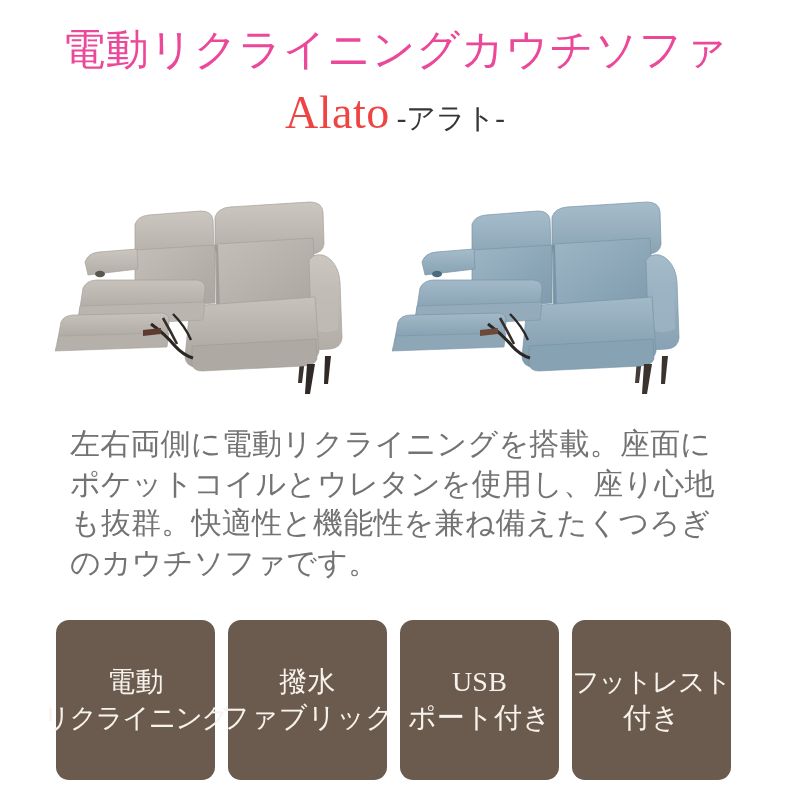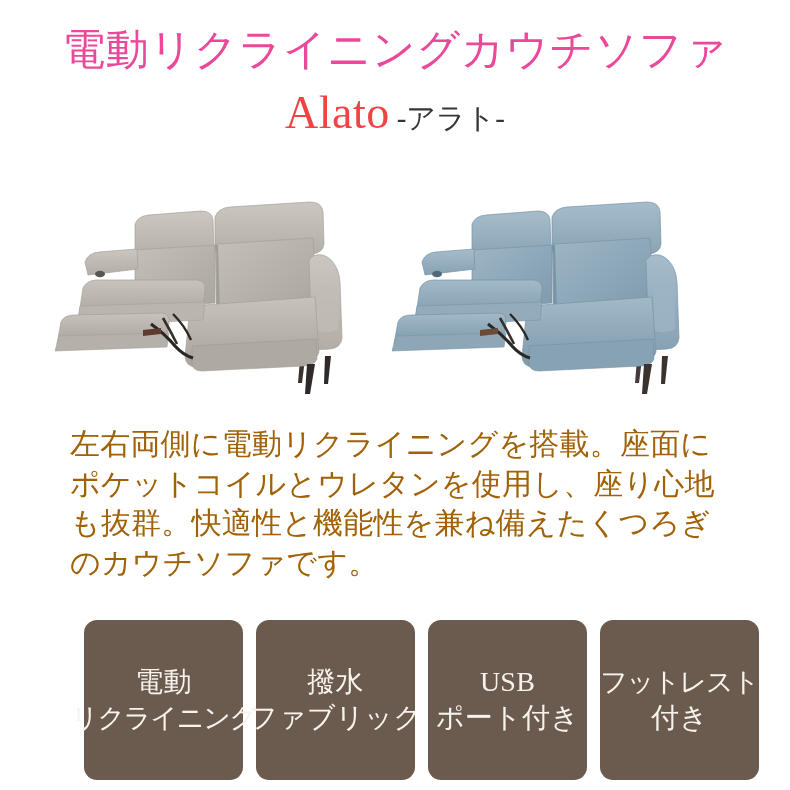--- a/index.html
+++ b/index.html
@@ -80,35 +80,34 @@
   .sofa-svg { display: block; width: 340px; height: 212px; }
 
   
   .description {
     position: absolute;
     left: 70px;
     top: 424px;
     width: 660px;
     font-size: 30px;
     line-height: 39.5px;
-    color: #a16207;
+    color: #737373;
     letter-spacing: 0.2px;
     text-align: left;
   }
 
   
   .badges {
     position: absolute;
     left: 56px;
     top: 620px;
     width: 675px;
     height: 160px;
     display: flex;
     justify-content: space-between;
-    margin-left: 28px;
   }
   .badge {
     width: 159px;
     height: 160px;
     background: #6b5b4f;
     border-radius: 13px;
     display: flex;
     flex-direction: column;
     align-items: center;
     justify-content: center;

